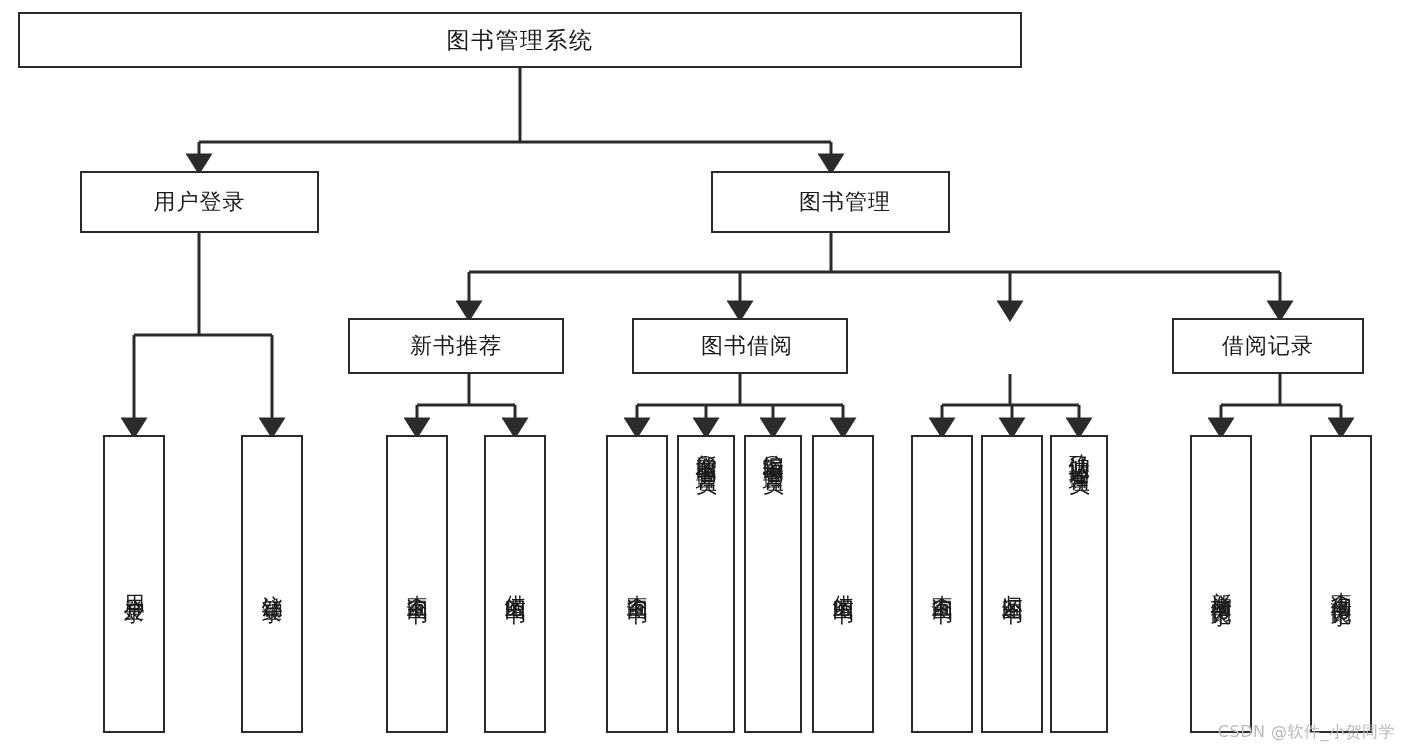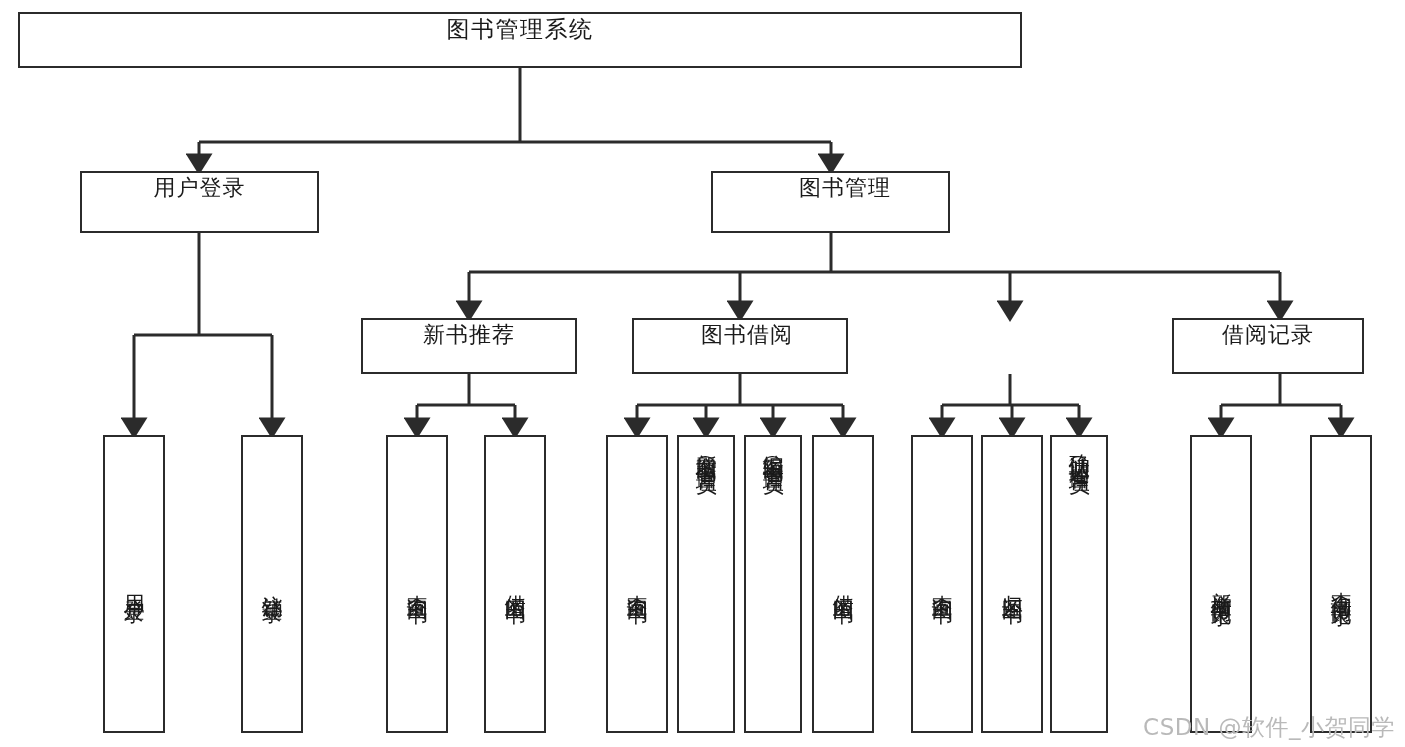--- a/index.html
+++ b/index.html
@@ -24,20 +24,21 @@
     width: 1405px;
     height: 747px;
     pointer-events: none;
   }
   .node {
     position: absolute;
     box-sizing: border-box;
     border: 2.5px solid #2b2b2b;
     background: #ffffff;
     display: flex;
+    align-items: center;
     justify-content: center;
     color: #1a1a1a;
   }
   .node.h {
     font-size: 22px;
     letter-spacing: 1px;
   }
   .node.title {
     font-size: 23px;
     letter-spacing: 1.5px;
@@ -57,21 +58,21 @@
     display: block;
   }
   .vtext.mid {
     margin-top: auto;
     margin-bottom: auto;
   }
   .watermark {
     position: absolute;
     right: 10px;
     bottom: 4px;
-    font-size: 23px;
+    font-size: 16px;
     color: #b9b9b9;
     letter-spacing: 0.5px;
     white-space: nowrap;
   }
 </style>
 </head>
 <body>
 
 <div id="canvas">
 
@@ -129,21 +130,21 @@
     <span>图书管理系统</span>
   </div>
 
   <div class="node h" style="left:80px; top:171px; width:239px; height:62px;">
     <span>用户登录</span>
   </div>
   <div class="node h" style="left:711px; top:171px; width:239px; height:62px;padding-left:29px;">
     <span>图书管理</span>
   </div>
 
-  <div class="node h" style="left:361px; top:318px; width:216px; height:56px;">
+  <div class="node h" style="left:348px; top:318px; width:216px; height:56px;">
     <span>新书推荐</span>
   </div>
   <div class="node h" style="left:632px; top:318px; width:216px; height:56px;padding-left:14px;">
     <span>图书借阅</span>
   </div>
   <div class="node h" style="left:1172px; top:318px; width:192px; height:56px;">
     <span>借阅记录</span>
   </div>
 
   <div class="node v" style="left:103px; top:435px; width:62px; height:298px;">

